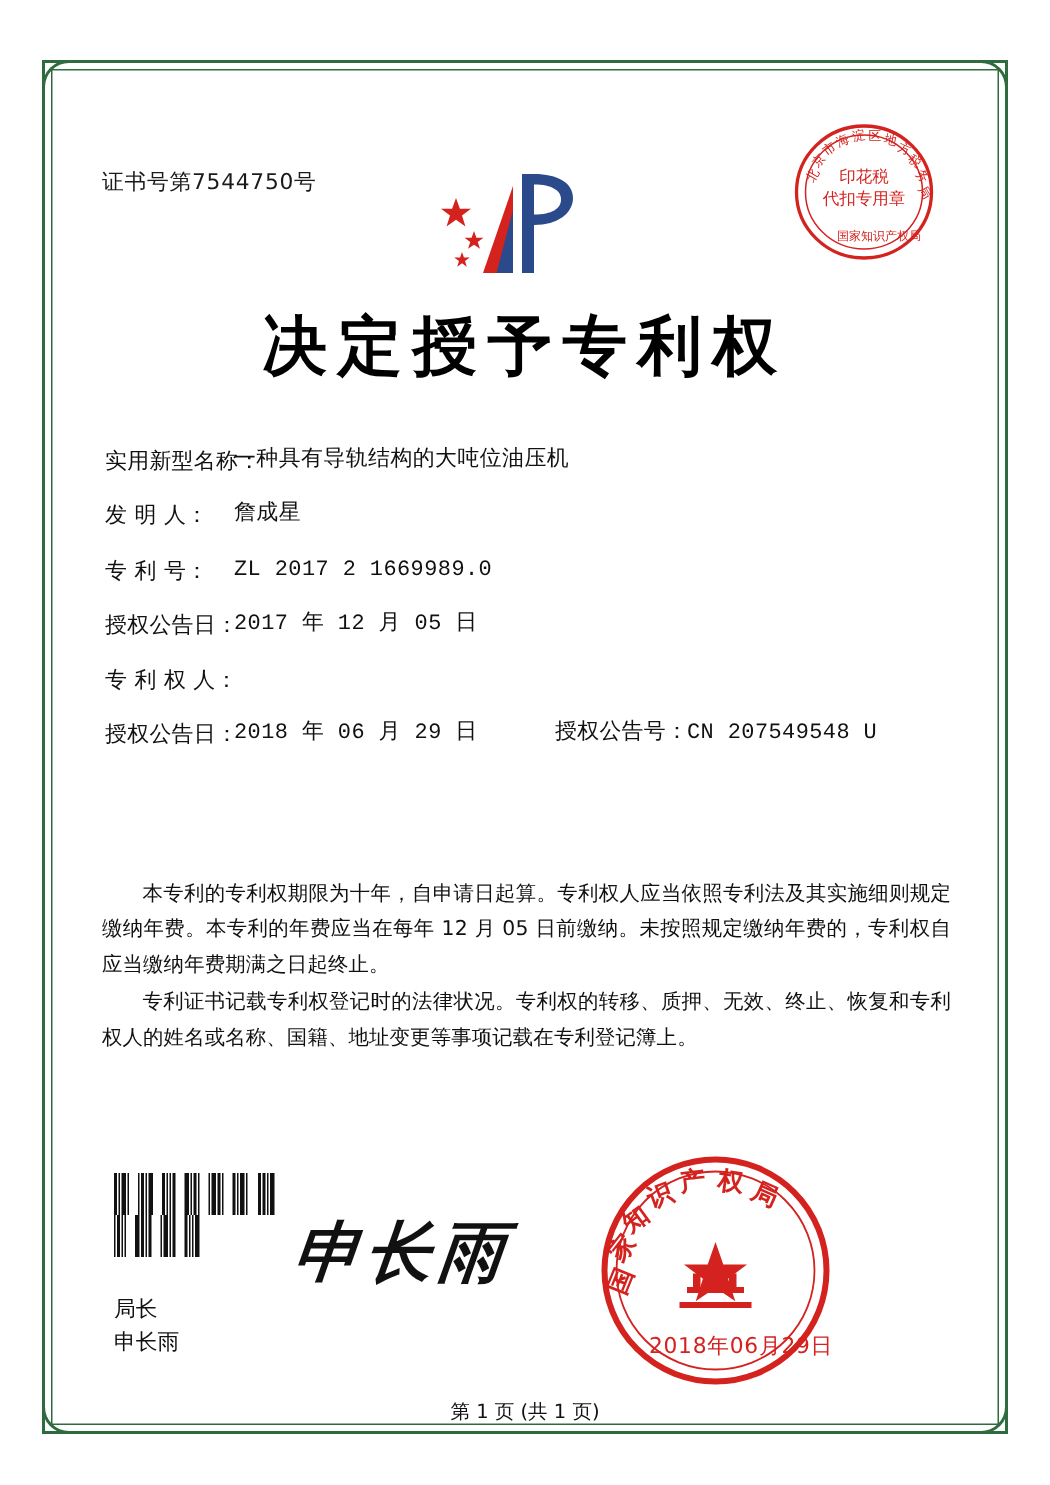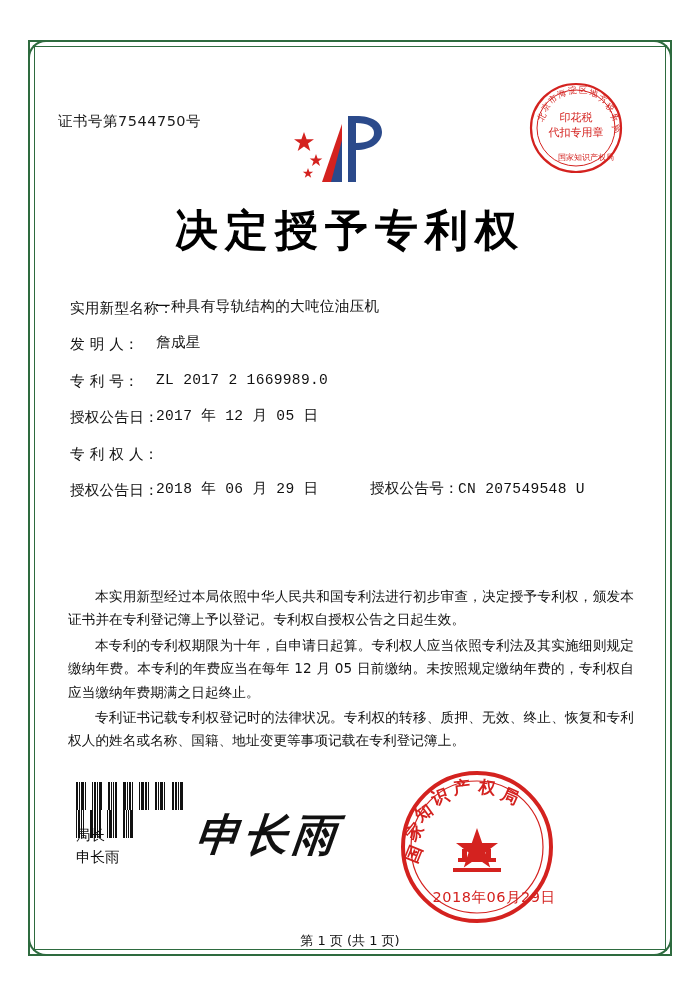--- a/index.html
+++ b/index.html
@@ -45,21 +45,21 @@
     box-sizing: border-box;
   }
   .corner.tl { left: 28px;  top: 40px;  border-right: none; border-bottom: none; border-radius: 18px 0 0 0; }
   .corner.tr { left: 626px; top: 40px;  border-left: none;  border-bottom: none; border-radius: 0 18px 0 0; }
   .corner.bl { left: 28px;  top: 910px; border-right: none; border-top: none;    border-radius: 0 0 0 18px; }
   .corner.br { left: 626px; top: 910px; border-left: none;  border-top: none;    border-radius: 0 0 18px 0; }
 
   
   .cert-no {
     position: absolute;
-    left: 58px;
+    left: 68px;
     top: 112px;
     font-family: "DejaVu Sans", "Liberation Sans", sans-serif;
     font-size: 14.5px;
     color: #1a1a1a;
     letter-spacing: 0.5px;
   }
 
   
   .logo {
     position: absolute;
@@ -165,21 +165,21 @@
     background: #111;
     height: 28px;
     margin-right: 1px;
     vertical-align: top;
   }
 
   
   .sig-label {
     position: absolute;
     left: 76px;
-    top: 824px;
+    top: 862px;
     font-size: 14.5px;
     line-height: 1.55;
     color: #111;
   }
   .sig-hand {
     position: absolute;
     left: 196px;
     top: 806px;
     font-family: "DejaVu Serif", "Liberation Serif", serif;
     font-size: 44px;
@@ -306,21 +306,20 @@
         </div>
         <div class="inline-right">
           <div class="field-label">授权公告号：</div>
           <div class="field-value">CN 207549548 U</div>
         </div>
       </div>
     </div>
   </div>
 
   <div class="paragraphs">
-    <p>本实用新型经过本局依照中华人民共和国专利法进行初步审查，决定授予专利权，颁发本证书并在专利登记簿上予以登记。专利权自授权公告之日起生效。</p>
     <p>本专利的专利权期限为十年，自申请日起算。专利权人应当依照专利法及其实施细则规定缴纳年费。本专利的年费应当在每年 12 月 05 日前缴纳。未按照规定缴纳年费的，专利权自应当缴纳年费期满之日起终止。</p>
     <p>专利证书记载专利权登记时的法律状况。专利权的转移、质押、无效、终止、恢复和专利权人的姓名或名称、国籍、地址变更等事项记载在专利登记簿上。</p>
   </div>
 
   <div class="barcode">
     <span style="width:2px"></span><span style="width:1px"></span><span style="width:3px"></span><span style="width:1px"></span>
     <span style="width:1px"></span><span style="width:2px"></span><span style="width:1px"></span><span style="width:3px"></span>
     <span style="width:2px"></span><span style="width:1px"></span><span style="width:1px"></span><span style="width:2px"></span>
     <span style="width:3px"></span><span style="width:1px"></span><span style="width:2px"></span><span style="width:1px"></span>
     <span style="width:1px"></span><span style="width:3px"></span><span style="width:2px"></span><span style="width:1px"></span>

